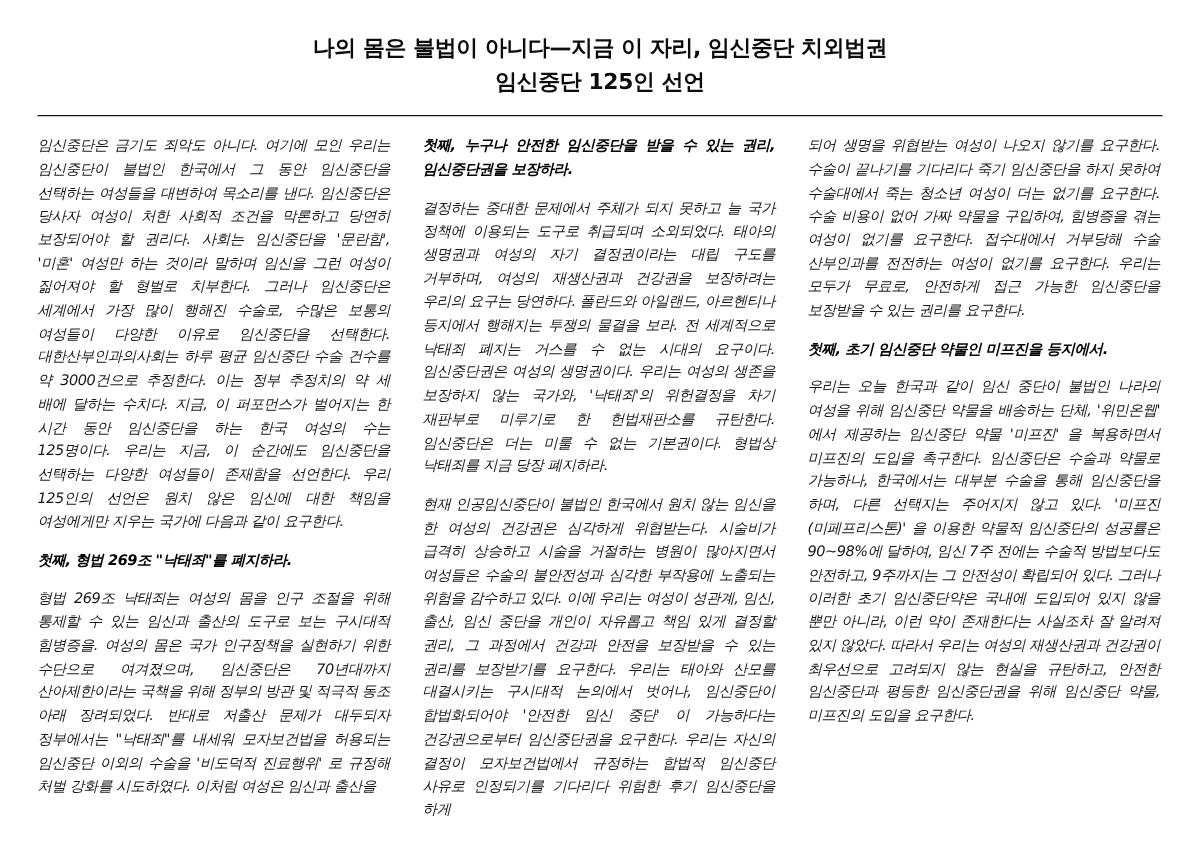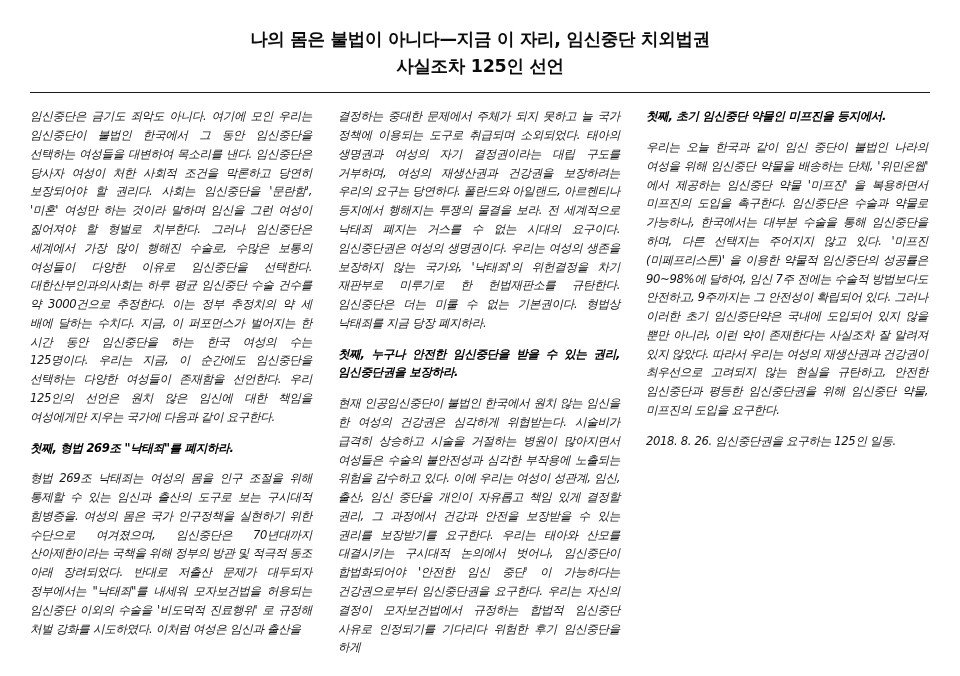--- a/index.html
+++ b/index.html
@@ -68,39 +68,39 @@
     margin-top: 6px;
   }
 </style>
 </head>
 <body>
 
 <div class="page">
 
   <div class="header">
     <div class="title-line">나의 몸은 불법이 아니다—지금 이 자리, 임신중단 치외법권</div>
-    <div class="title-line">사실조차 125인 선언</div>
+    <div class="title-line">임신중단 125인 선언</div>
   </div>
 
   <hr class="rule">
 
   <div class="columns">
 
     <div class="col">
       <p class="para">임신중단은 금기도 죄악도 아니다. 여기에 모인 우리는 임신중단이 불법인 한국에서 그 동안 임신중단을 선택하는 여성들을 대변하여 목소리를 낸다. 임신중단은 당사자 여성이 처한 사회적 조건을 막론하고 당연히 보장되어야 할 권리다. 사회는 임신중단을 '문란함', '미혼' 여성만 하는 것이라 말하며 임신을 그런 여성이 짊어져야 할 형벌로 치부한다. 그러나 임신중단은 세계에서 가장 많이 행해진 수술로, 수많은 보통의 여성들이 다양한 이유로 임신중단을 선택한다. 대한산부인과의사회는 하루 평균 임신중단 수술 건수를 약 3000건으로 추정한다. 이는 정부 추정치의 약 세 배에 달하는 수치다. 지금, 이 퍼포먼스가 벌어지는 한 시간 동안 임신중단을 하는 한국 여성의 수는 125명이다. 우리는 지금, 이 순간에도 임신중단을 선택하는 다양한 여성들이 존재함을 선언한다. 우리 125인의 선언은 원치 않은 임신에 대한 책임을 여성에게만 지우는 국가에 다음과 같이 요구한다.</p>
       <p class="para bold">첫째, 형법 269조 "낙태죄"를 폐지하라.</p>
       <p class="para last">형법 269조 낙태죄는 여성의 몸을 인구 조절을 위해 통제할 수 있는 임신과 출산의 도구로 보는 구시대적 힘병증을. 여성의 몸은 국가 인구정책을 실현하기 위한 수단으로 여겨졌으며, 임신중단은 70년대까지 산아제한이라는 국책을 위해 정부의 방관 및 적극적 동조 아래 장려되었다. 반대로 저출산 문제가 대두되자 정부에서는 "낙태죄"를 내세워 모자보건법을 허용되는 임신중단 이외의 수술을 '비도덕적 진료행위' 로 규정해 처벌 강화를 시도하였다. 이처럼 여성은 임신과 출산을</p>
     </div>
 
     <div class="col">
+      <p class="para bold">첫째, 누구나 안전한 임신중단을 받을 수 있는 권리, 임신중단권을 보장하라.</p>
       <p class="para">결정하는 중대한 문제에서 주체가 되지 못하고 늘 국가 정책에 이용되는 도구로 취급되며 소외되었다. 태아의 생명권과 여성의 자기 결정권이라는 대립 구도를 거부하며, 여성의 재생산권과 건강권을 보장하려는 우리의 요구는 당연하다. 폴란드와 아일랜드, 아르헨티나 등지에서 행해지는 투쟁의 물결을 보라. 전 세계적으로 낙태죄 폐지는 거스를 수 없는 시대의 요구이다. 임신중단권은 여성의 생명권이다. 우리는 여성의 생존을 보장하지 않는 국가와, '낙태죄'의 위헌결정을 차기 재판부로 미루기로 한 헌법재판소를 규탄한다. 임신중단은 더는 미룰 수 없는 기본권이다. 형법상 낙태죄를 지금 당장 폐지하라.</p>
-      <p class="para bold">첫째, 누구나 안전한 임신중단을 받을 수 있는 권리, 임신중단권을 보장하라.</p>
       <p class="para last">현재 인공임신중단이 불법인 한국에서 원치 않는 임신을 한 여성의 건강권은 심각하게 위협받는다. 시술비가 급격히 상승하고 시술을 거절하는 병원이 많아지면서 여성들은 수술의 불안전성과 심각한 부작용에 노출되는 위험을 감수하고 있다. 이에 우리는 여성이 성관계, 임신, 출산, 임신 중단을 개인이 자유롭고 책임 있게 결정할 권리, 그 과정에서 건강과 안전을 보장받을 수 있는 권리를 보장받기를 요구한다. 우리는 태아와 산모를 대결시키는 구시대적 논의에서 벗어나, 임신중단이 합법화되어야 '안전한 임신 중단' 이 가능하다는 건강권으로부터 임신중단권을 요구한다. 우리는 자신의 결정이 모자보건법에서 규정하는 합법적 임신중단 사유로 인정되기를 기다리다 위험한 후기 임신중단을 하게</p>
     </div>
 
     <div class="col">
+      <p class="para">되어 생명을 위협받는 여성이 나오지 않기를 요구한다. 수술이 끝나기를 기다리다 죽기 임신중단을 하지 못하여 수술대에서 죽는 청소년 여성이 더는 없기를 요구한다. 수술 비용이 없어 가짜 약물을 구입하여, 힘병증을 겪는 여성이 없기를 요구한다. 접수대에서 거부당해 수술 산부인과를 전전하는 여성이 없기를 요구한다. 우리는 모두가 무료로, 안전하게 접근 가능한 임신중단을 보장받을 수 있는 권리를 요구한다.</p>
       <p class="para bold">첫째, 초기 임신중단 약물인 미프진을 등지에서.</p>
       <p class="para">우리는 오늘 한국과 같이 임신 중단이 불법인 나라의 여성을 위해 임신중단 약물을 배송하는 단체, '위민온웹' 에서 제공하는 임신중단 약물 '미프진' 을 복용하면서 미프진의 도입을 촉구한다. 임신중단은 수술과 약물로 가능하나, 한국에서는 대부분 수술을 통해 임신중단을 하며, 다른 선택지는 주어지지 않고 있다. '미프진(미페프리스톤)' 을 이용한 약물적 임신중단의 성공률은 90~98%에 달하여, 임신 7주 전에는 수술적 방법보다도 안전하고, 9주까지는 그 안전성이 확립되어 있다. 그러나 이러한 초기 임신중단약은 국내에 도입되어 있지 않을 뿐만 아니라, 이런 약이 존재한다는 사실조차 잘 알려져 있지 않았다. 따라서 우리는 여성의 재생산권과 건강권이 최우선으로 고려되지 않는 현실을 규탄하고, 안전한 임신중단과 평등한 임신중단권을 위해 임신중단 약물, 미프진의 도입을 요구한다.</p>
-      <p class="para sign last">2018. 8. 26. 임신중단권을 요구하는 125인 일동.</p>
     </div>
 
   </div>
 </div>
 
 </body></html>

